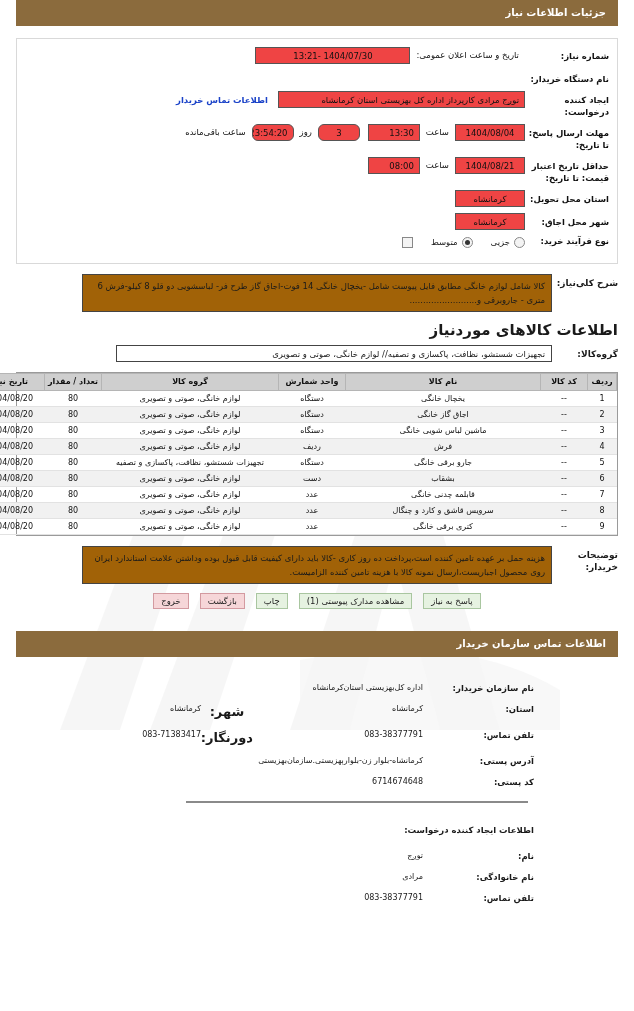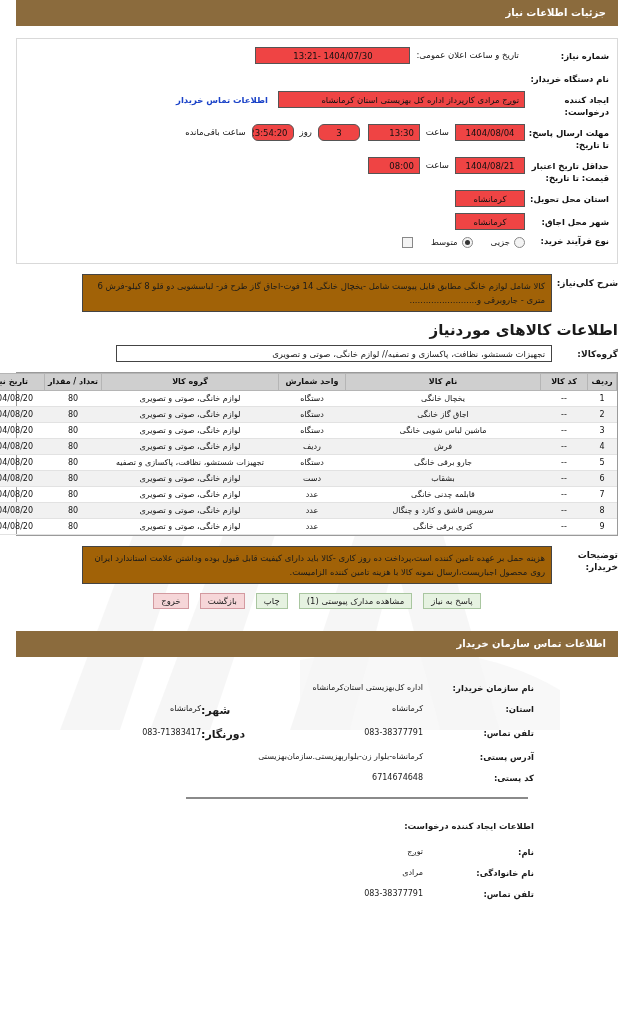--- a/index.html
+++ b/index.html
@@ -271,21 +271,21 @@
   
   .contact-wrap {
     margin: 26px 16px 0 16px;
     position: relative;
     z-index: 2;
   }
   .contact-grid { padding-right: 84px; }
   .c-line { display: flex; flex-direction: row; margin-bottom: 11px; }
   .c-k { width: 66px; min-width: 66px; font-size: 8.5px; font-weight: bold; padding-left: 15px; }
   .c-v { width: 170px; font-size: 8px; }
-  .c-k2 { width: 52px; min-width: 52px; font-size: 11px; font-weight: bold; text-align: left; }
+  .c-k2 { width: 52px; min-width: 52px; font-size: 13px; font-weight: bold; text-align: center; }
   .c-v2 { width: 120px; font-size: 8px; }
   .divider {
     border: 0;
     border-top: 2px solid #8a8a8a;
     margin: 14px 90px 0 170px;
   }
   .creator-title {
     margin: 22px 0 16px 0;
     font-size: 8.5px;
     font-weight: bold;

